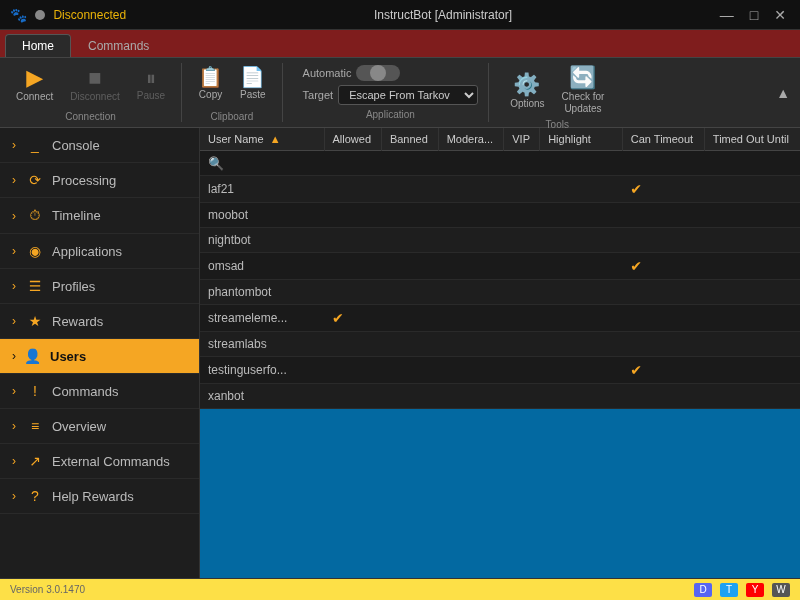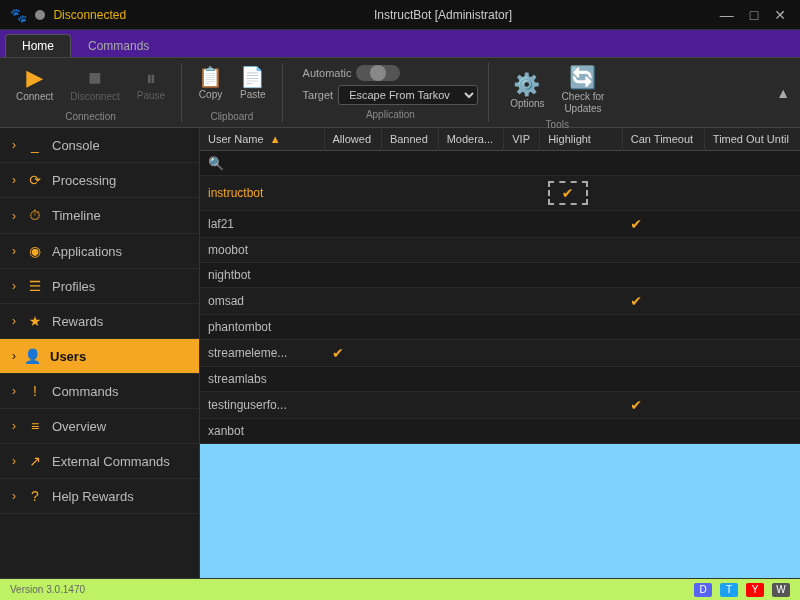--- a/index.html
+++ b/index.html
@@ -55,21 +55,21 @@
       background: #888;
       display: inline-block;
     }
     .logo-icon {
       color: #c0392b;
       font-size: 14px;
     }
 
     
     #tabs {
-      background: #4c1d95;
+      background: #7f1d1d;
       height: 28px;
       display: flex;
       align-items: flex-end;
       padding-left: 5px;
       border-bottom: 1px solid #444;
     }
     .tab {
       padding: 4px 16px;
       font-size: 12px;
       color: #aaa;
@@ -231,21 +231,21 @@
     .sidebar-item.active .sidebar-icon { color: #111; }
     .chevron-icon {
       font-size: 12px;
       color: #f5a623;
       margin-right: 2px;
     }
 
     
     #content {
       flex: 1;
-      background: #7dd3fc;
+      background: #0369a1;
       display: flex;
       flex-direction: column;
     }
 
     
     #table-container {
       flex: 1;
       overflow-y: auto;
     }
     table {
@@ -292,21 +292,21 @@
     .search-row td {
       padding: 4px 8px;
     }
     .search-icon-cell {
       color: #888;
       font-size: 14px;
     }
 
     
     #status-bar {
-      background: #bef264;
+      background: #fde047;
       height: 22px;
       display: flex;
       align-items: center;
       justify-content: space-between;
       padding: 0 10px;
       border-top: 1px solid #333;
     }
     #status-version { color: #666; font-size: 10px; }
     .status-icons {
       display: flex;
@@ -505,34 +505,20 @@
         </thead>
         <tbody id="table-body">
 
           <tr class="search-row">
             <td colspan="8" class="search-icon-cell">
               <span style="font-size:13px;">🔍</span>
             </td>
           </tr>
 
 
-          <tr>
-            <td style="color:#f5a623;">instructbot</td>
-            <td></td>
-            <td></td>
-            <td></td>
-            <td></td>
-            <td>
-              <div class="dashed-box">
-                <span class="check-icon">✔</span>
-              </div>
-            </td>
-            <td></td>
-            <td></td>
-          </tr>
 
           <tr>
             <td>laf21</td>
             <td></td>
             <td></td>
             <td></td>
             <td></td>
             <td></td>
             <td><span class="check-icon">✔</span></td>
             <td></td>

